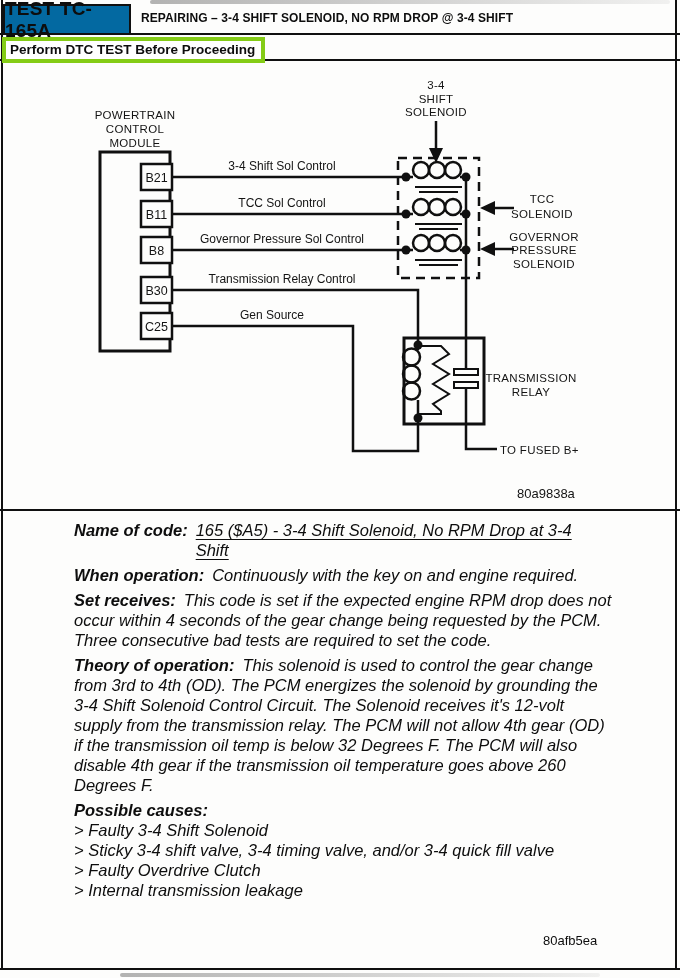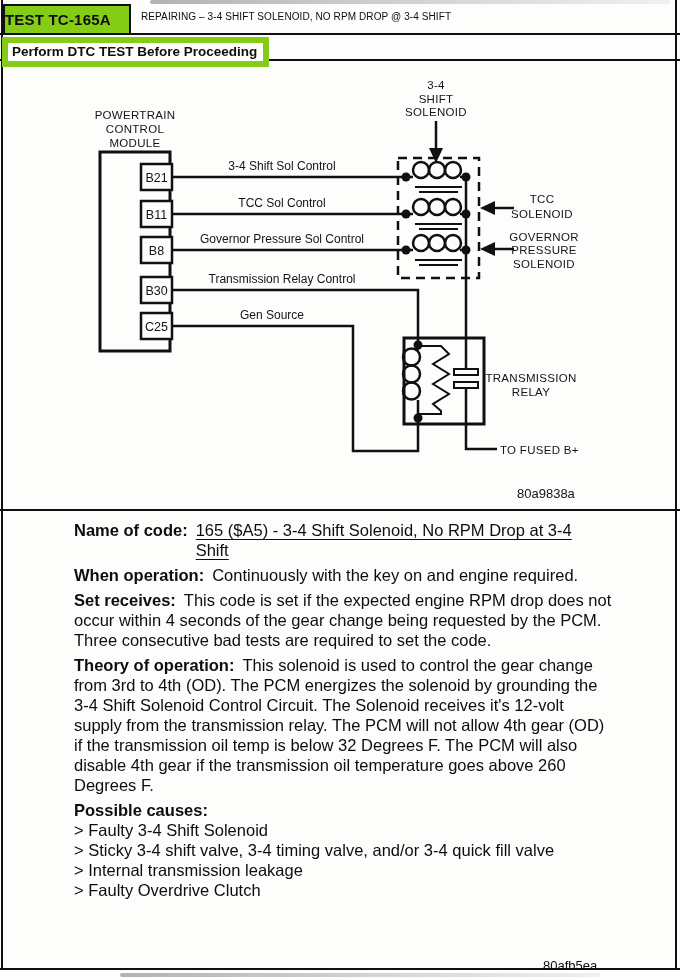--- a/index.html
+++ b/index.html
@@ -8,51 +8,51 @@
     font-family:"Liberation Sans","DejaVu Sans",sans-serif;color:#0d0d0d;
     overflow:hidden;
   }
   .hline{position:absolute;left:0;width:680px;height:2px;background:#101010;}
   .vline{position:absolute;top:0;width:2px;background:#101010;}
   .smudge{position:absolute;background:linear-gradient(90deg,rgba(40,40,40,.35),rgba(40,40,40,.06));border-radius:2px;}
 
   .test-box{
     position:absolute;left:3px;top:4px;width:124px;height:27px;
     border:2.5px solid #101010;display:flex;align-items:center;justify-content:flex-start;
-    font-weight:bold;font-size:15px;letter-spacing:.2px;background:#84cc16;
+    font-weight:bold;font-size:19px;letter-spacing:.2px;background:#0369a1;
   }
   .main-title{
-    position:absolute;left:141px;top:11px;font-weight:normal;font-size:10px;letter-spacing:.1px;
+    position:absolute;left:141px;top:11px;font-weight:bold;font-size:12px;letter-spacing:.1px;
   }
   .perform-box{
     position:absolute;left:2px;top:37px;display:inline-block;
-    border:6px solid #84cc16;padding:1px 6px 2px 4px;
+    border:4px solid #84cc16;padding:1px 6px 2px 4px;
     font-weight:bold;font-size:13.5px;background:#fff;
   }
   .diagram{position:absolute;left:0;top:60px;width:680px;height:450px;}
   svg text{font-family:"Liberation Sans","DejaVu Sans",sans-serif;fill:#141414;}
   .dlabel{font-size:11.5px;letter-spacing:.3px;}
   .wlabel{font-size:12px;}
   .pinlabel{font-size:12.5px;}
   .figcode{font-size:13px;}
 
   .textsec{
     position:absolute;left:2px;top:511px;width:676px;height:461px;
     padding:9px 62px 0 72px;box-sizing:border-box;
-    font-size:16.5px;line-height:20px;
+    font-size:16.5px;line-height:20px;font-style:italic;
   }
   .para{margin:0 0 5px 0;}
   .lbl{font-weight:bold;margin-right:8px;}
   .name-row{display:flex;}
   .ucode{
     display:inline-block;max-width:396px;
     text-decoration:underline;text-underline-offset:3px;
   }
   .cause{line-height:20px;}
-  .page-code{position:absolute;left:543px;top:958px;font-size:13px;}
+  .page-code{position:absolute;left:543px;top:933px;font-size:13px;}
 </style>
 </head>
 <body>
 
 <div class="page">
 
   <div class="smudge" style="left:150px;top:0;width:520px;height:4px;"></div>
   <div class="smudge" style="left:120px;top:973px;width:480px;height:4px;"></div>
 
   <div class="vline" style="left:1px;height:970px;"></div>
@@ -201,19 +201,19 @@
 
     <p class="para"><span class="lbl">Set receives:</span><span>This code is set if the expected engine RPM drop does not occur within 4 seconds of the gear change being requested by the PCM. Three consecutive bad tests are required to set the code.</span></p>
 
     <p class="para"><span class="lbl">Theory of operation:</span><span>This solenoid is used to control the gear change from 3rd to 4th (OD). The PCM energizes the solenoid by grounding the 3-4 Shift Solenoid Control Circuit. The Solenoid receives it's 12-volt supply from the transmission relay. The PCM will not allow 4th gear (OD) if the transmission oil temp is below 32 Degrees F. The PCM will also disable 4th gear if the transmission oil temperature goes above 260 Degrees F.</span></p>
 
 
     <div class="para">
       <div class="lbl">Possible causes:</div>
       <div class="cause">&gt; Faulty 3-4 Shift Solenoid</div>
       <div class="cause">&gt; Sticky 3-4 shift valve, 3-4 timing valve, and/or 3-4 quick fill valve</div>
+      <div class="cause">&gt; Faulty Overdrive Clutch</div>
       <div class="cause">&gt; Internal transmission leakage</div>
-      <div class="cause">&gt; Faulty Overdrive Clutch</div>
     </div>
   </div>
 
   <div class="page-code">80afb5ea</div>
 </div>
 
 </body></html>

